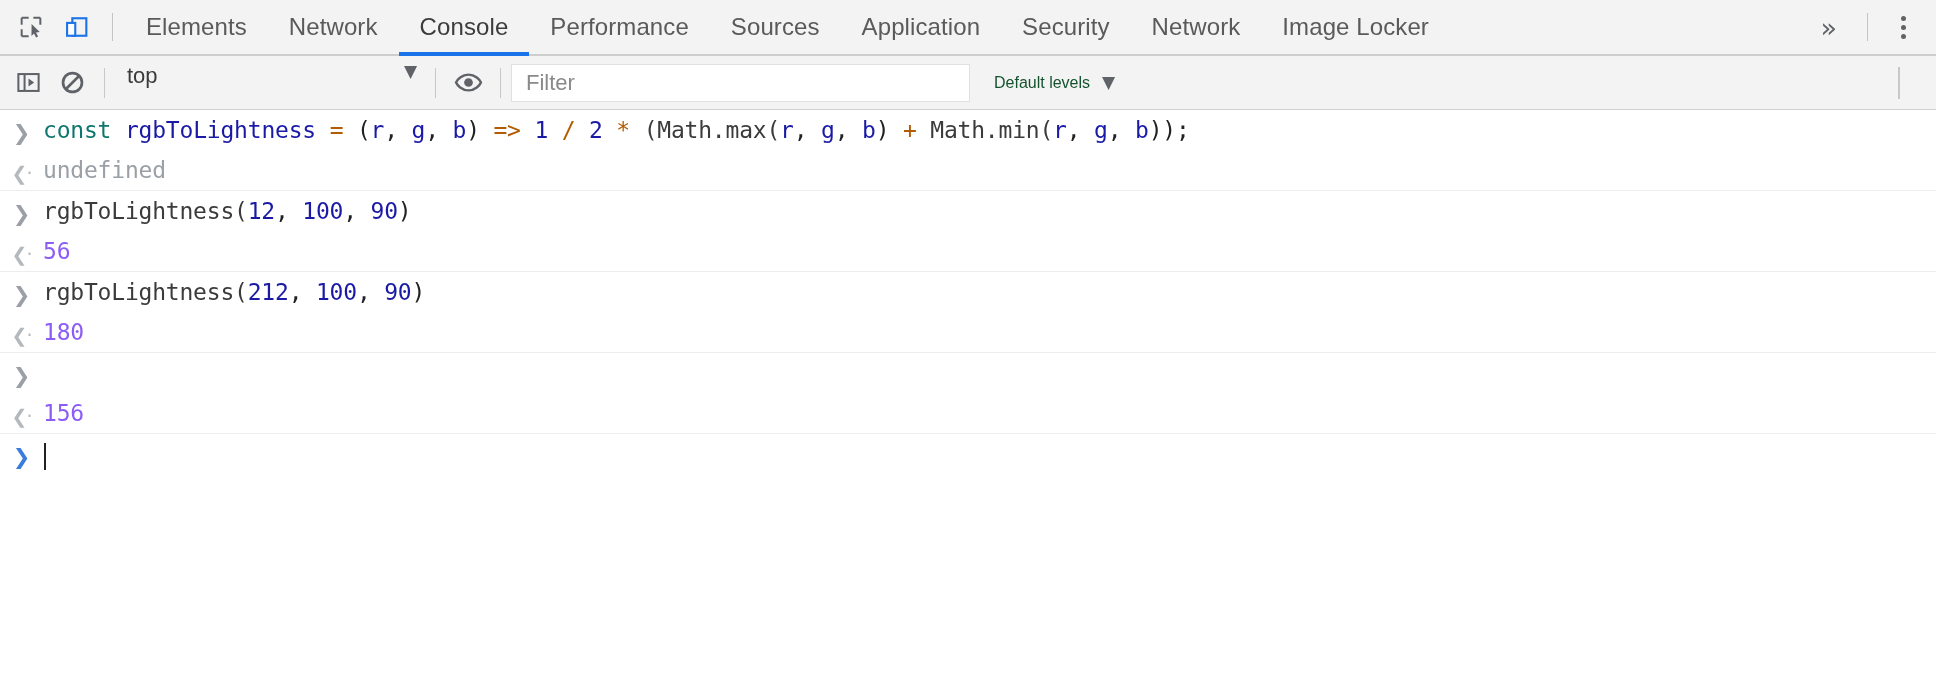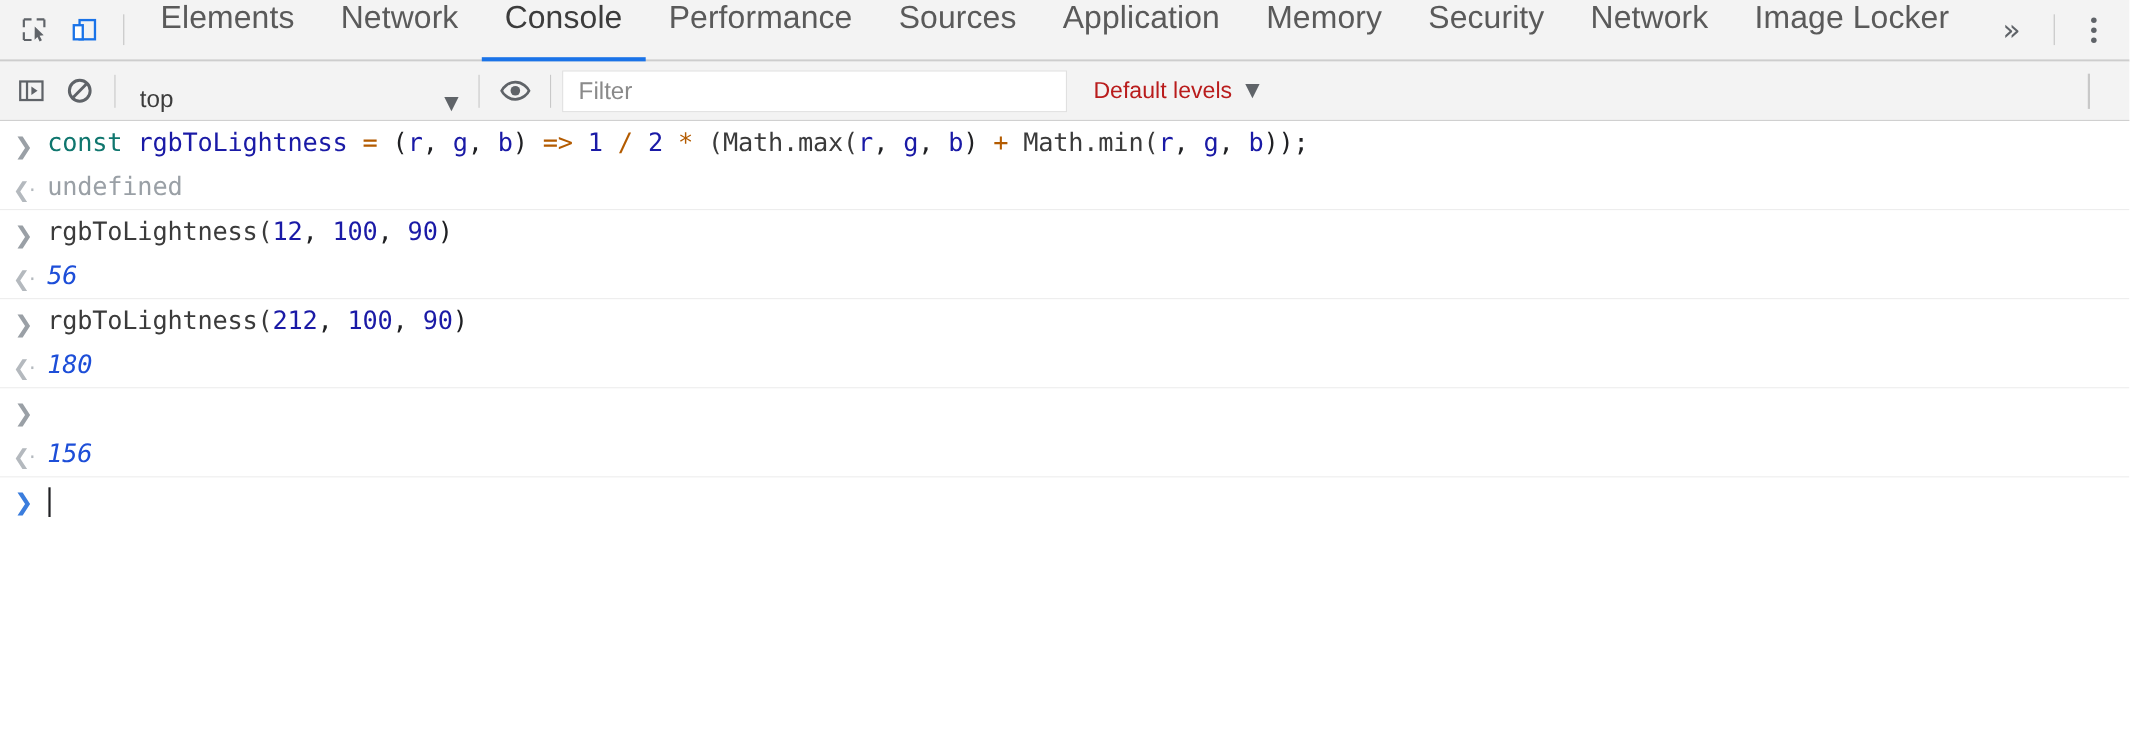--- a/index.html
+++ b/index.html
@@ -57,22 +57,23 @@
     margin: 0 12px;
     align-self: center;
   }
   .tabs {
     display: flex;
     align-items: stretch;
     flex: 0 0 auto;
   }
   .tab {
     display: flex;
+    align-items: center;
     padding: 0 21px;
-    font-size: 29px;
+    font-size: 24px;
     color: #5a5a5a;
     cursor: pointer;
     position: relative;
     white-space: nowrap;
     letter-spacing: 0.1px;
   }
   .tab.active {
     color: #3c3c3c;
   }
   .tab.active::after {
@@ -140,21 +141,21 @@
   }
   .ct-divider {
     width: 1px;
     height: 30px;
     background: #c8c8c8;
     margin: 0 10px;
     flex: 0 0 auto;
   }
   .context-select {
     display: flex;
-    align-items: flex-end;
+    align-items: flex-start;
     height: 40px;
     min-width: 290px;
     padding: 0 8px 0 12px;
     cursor: pointer;
     flex: 0 0 auto;
     gap: 46px;
   }
   .context-label {
     font-size: 22px;
     color: #3c3c3c;
@@ -195,22 +196,22 @@
     display: flex;
     align-items: center;
     gap: 12px;
     height: 40px;
     padding: 0 14px;
     margin-left: 10px;
     cursor: pointer;
     flex: 0 0 auto;
   }
   .levels-label {
-    font-size: 21px;
-    color: #b91c1c;
+    font-size: 16px;
+    color: #14532d;
   }
   .ct-right-divider {
     position: absolute;
     right: 36px;
     top: 11px;
     width: 2px;
     height: 32px;
     background: #c8c8c8;
   }
 
@@ -270,21 +271,21 @@
     letter-spacing: -1px;
   }
 
   
   .tok-kw      { color: #0f766e; }
   .tok-name    { color: #1a1aa6; }
   .tok-op      { color: #b35b00; }
   .tok-num     { color: #1a1aa6; }
   .tok-plain   { color: #202124; }
   .tok-ident   { color: #3b3b3b; }
-  .out-num     { color: #1d4ed8; font-style: italic; }
+  .out-num     { color: #8b5cf6; }
   .out-undef   { color: #9aa0a6; }
 
   .caretbar {
     display: inline-block;
     width: 2px;
     height: 27px;
     background: #202124;
     vertical-align: -6px;
     margin-left: 1px;
   }
@@ -328,23 +329,20 @@
       <div class="tab">
           <span>Performance</span>
         </div>
       <div class="tab">
           <span>Sources</span>
         </div>
       <div class="tab">
           <span>Application</span>
         </div>
       <div class="tab">
-          <span>Memory</span>
-        </div>
-      <div class="tab">
           <span>Security</span>
         </div>
       <div class="tab">
           <span>Network</span>
         </div>
       <div class="tab">
           <span>Image Locker</span>
         </div>
     </div>
 

